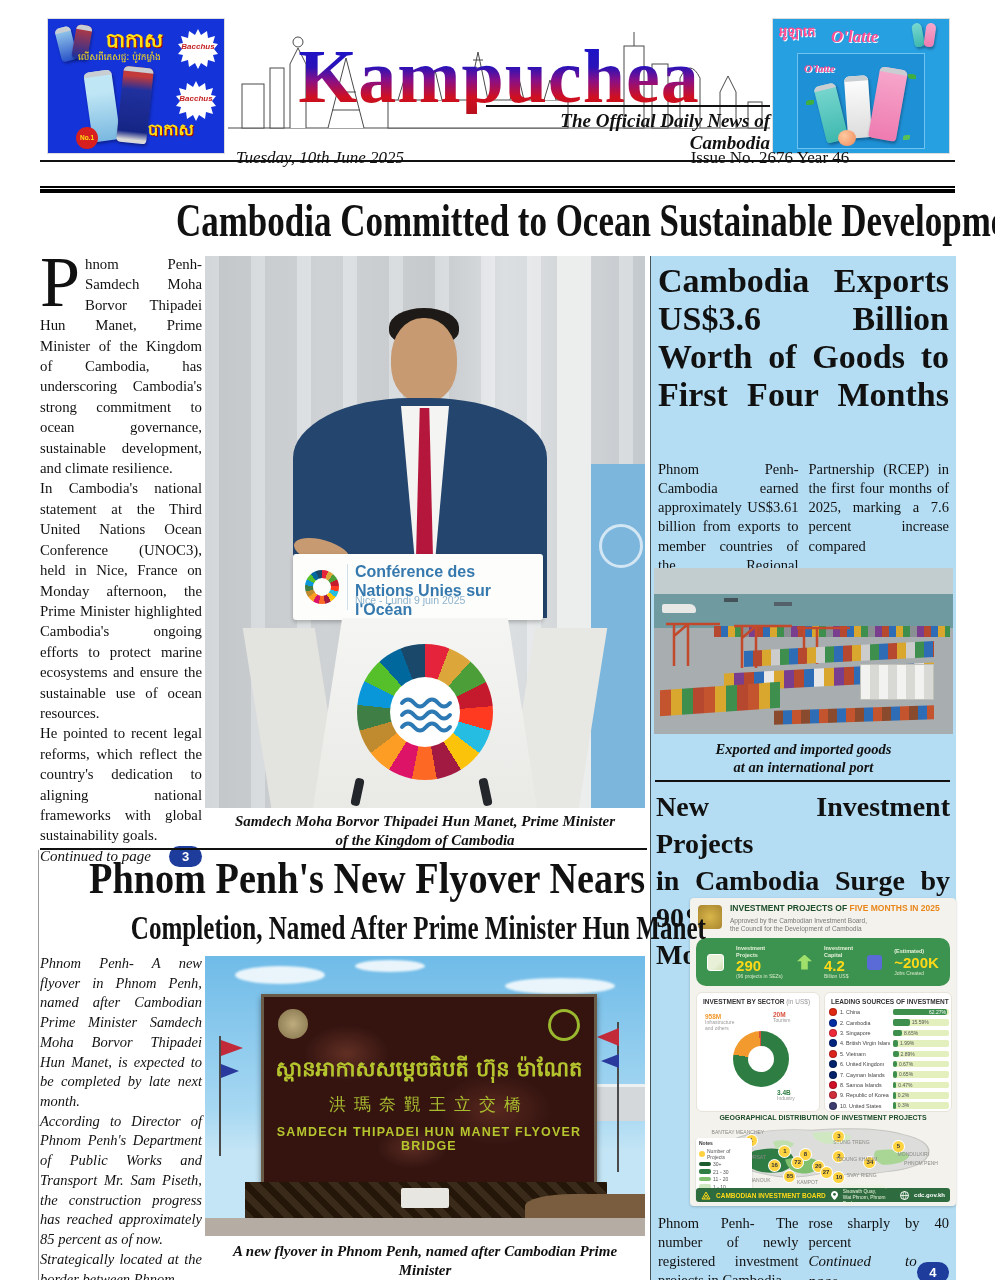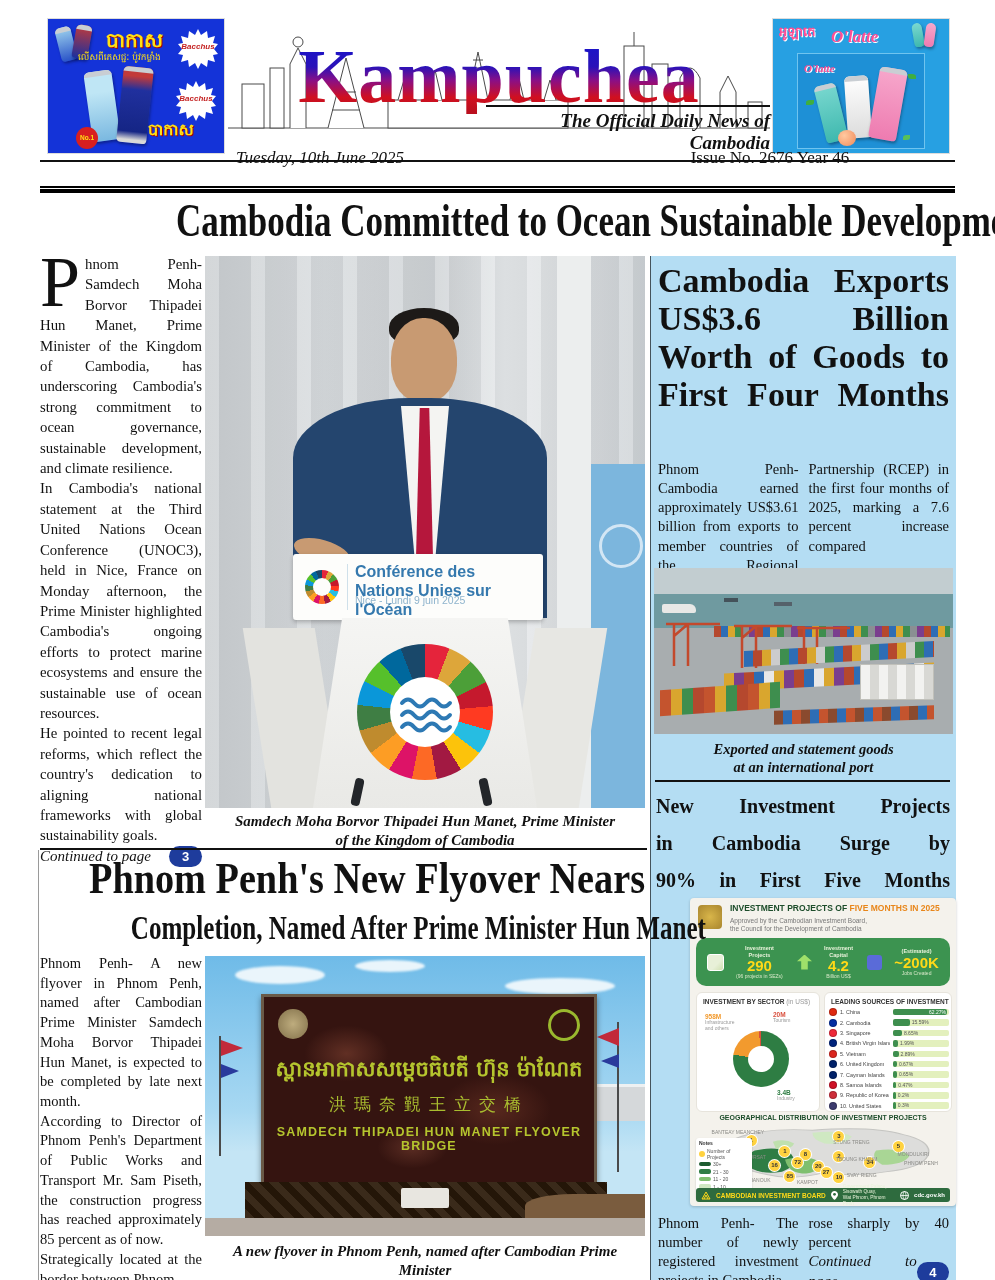--- a/index.html
+++ b/index.html
@@ -100,34 +100,34 @@
   .twocol{position:absolute;display:flex;gap:10px;font-size:14.5px;line-height:1.32;text-align:justify;}
   .twocol .c{flex:1;display:flex;flex-direction:column;}
   .twocol p{margin:0;}
   .photo2{position:absolute;left:3px;top:312px;width:299px;height:166px;overflow:hidden;background:#a8adaf;}
   .p2sky{position:absolute;left:0;top:0;width:100%;height:26px;background:#c2cdd0;}
   .p2sea{position:absolute;left:0;top:26px;width:100%;height:34px;background:#6f9aa0;}
   .p2ship{position:absolute;background:#e8e8e6;}
   .p2strip{position:absolute;}
   .port-caption{position:absolute;left:0;top:484px;width:100%;}
   .bluedivider{position:absolute;left:4px;top:524px;width:295px;height:2px;background:#111;}
-  .inv-headline{position:absolute;left:5px;top:532px;width:294px;font-size:20px;font-weight:bold;line-height:37px;}
+  .inv-headline{position:absolute;left:5px;top:532px;width:294px;font-size:28px;font-weight:bold;line-height:37px;}
 
   
   .info-card{position:absolute;left:39px;top:642px;width:266px;height:308px;background:#f4f2ec;border-radius:4px;
      font-family:"Liberation Sans","DejaVu Sans",sans-serif;box-shadow:0 1px 3px rgba(0,0,0,.2);}
   .info-head{position:absolute;left:6px;top:5px;right:6px;height:34px;}
   .info-logo{position:absolute;left:2px;top:2px;width:24px;height:24px;background:radial-gradient(#d9b64a,#a8852e);
      border-radius:4px;}
   .info-title{position:absolute;left:34px;top:0;font-size:8.5px;font-weight:bold;color:#1d4d2b;}
   .info-title .acc{color:#e8861a;}
   .info-sub{position:absolute;left:34px;top:14px;font-size:6.5px;color:#777;line-height:1.3;}
   .banner{position:absolute;left:6px;top:40px;width:254px;height:48px;background:#3c9350;border-radius:10px;
      display:flex;align-items:center;justify-content:space-around;padding:0 4px;box-sizing:border-box;}
-  .stat{display:flex;align-items:center;gap:12px;text-align:center;}
+  .stat{display:flex;align-items:center;gap:12px;}
   .stat .ic{width:15px;height:15px;border-radius:3px;}
   .ic-projects{background:linear-gradient(135deg,#e8f0d8 60%,#cfe0b0);border:1px solid #fff;}
   .ic-capital{background:#d9a93e;clip-path:polygon(50% 0,100% 45%,72% 45%,72% 100%,28% 100%,28% 45%,0 45%);
      background:#9fe06a;}
   .ic-person{background:#5a6bd8;border-radius:4px 4px 2px 2px;}
   .stat .lbl{font-size:5.5px;font-weight:bold;color:#e8f2da;line-height:1.15;}
   .stat .val{font-size:15px;font-weight:bold;color:#ffd918;line-height:1;}
   .stat .note{font-size:5px;color:#d8e8c8;}
   .subcard{position:absolute;background:#fff;border-radius:6px;border:1px solid #e7e4dc;}
   .sc-title{position:absolute;left:6px;top:5px;font-size:6.5px;font-weight:bold;color:#333;}
@@ -374,21 +374,21 @@
           <path d="M88,62 L88,20 M102,62 L102,20 M80,20 L138,20 M88,32 L102,20"></path>
           <path d="M150,58 L150,22 M163,58 L163,22 M143,22 L196,22"></path>
         </g>
       </svg>
       <div class="p2strip" style="left:90px;top:78px;width:190px;height:16px;transform:skewY(-3deg);background:repeating-linear-gradient(90deg,#2e6db5 0 9px,#b5482e 9px 18px,#d9a62e 18px 27px,#cccccc 27px 36px,#3e8e4e 36px 45px);"></div>
       <div class="p2strip" style="left:70px;top:100px;width:210px;height:18px;transform:skewY(-3deg);background:repeating-linear-gradient(90deg,#d9a62e 0 10px,#7a3e8e 10px 20px,#b5482e 20px 30px,#2e6db5 30px 40px,#e8e8e8 40px 50px);"></div>
       <div class="p2strip" style="left:206px;top:96px;width:72px;height:34px;background:repeating-linear-gradient(90deg,#f2f2f0 0 9px,#d8d8d4 9px 18px);border:1px solid #c0c0ba;"></div>
       <div class="p2strip" style="left:6px;top:118px;width:120px;height:26px;transform:skewY(-4deg);background:repeating-linear-gradient(90deg,#c4542e 0 11px,#d9a62e 11px 22px,#3e8e4e 22px 33px,#b5482e 33px 44px);"></div>
       <div class="p2strip" style="left:120px;top:140px;width:160px;height:14px;transform:skewY(-2deg);background:repeating-linear-gradient(90deg,#8a4a2e 0 9px,#2e6db5 9px 18px,#c4542e 18px 27px);"></div>
     </div>
-    <div class="caption pre port-caption" style="font-size:14.5px;">Exported and statement goods
+    <div class="caption pre port-caption" style="font-size:14.5px;">Exported and imported goods
 at an international port</div>
 
     <div class="bluedivider"></div>
 
     <div class="inv-headline">
       <div class="jline">New Investment Projects</div>
       <div class="jline">in Cambodia Surge by</div>
       <div class="jline">90% in First Five Months</div>
     </div>
 
@@ -631,21 +631,21 @@
 
   <div class="sec-divider"></div>
   <div class="left-rule"></div>
   <div class="fly-h1">
     <span class="cx cx85">Phnom Penh's New Flyover Nears</span>
   </div>
   <div class="fly-h2">
     <span class="cx cx76">Completion, Named After Prime Minister Hun Manet</span>
   </div>
 
-  <div class="newscol" style="left:40px;top:954px;width:162px;height:304px;font-size:14.5px;line-height:1.36;">
+  <div class="newscol" style="left:40px;top:954px;width:162px;height:304px;font-size:14.5px;line-height:1.36;font-style:italic;">
     <p>Phnom Penh- A new flyover in Phnom Penh, named after Cambodian Prime Minister Samdech Moha Borvor Thipadei Hun Manet, is expected to be completed by late next month.</p>
     <p>According to Director of Phnom Penh's Department of Public Works and Transport Mr. Sam Piseth, the construction progress has reached approximately 85 percent as of now.</p>
     <p>Strategically located at the border between Phnom</p>
 
   </div>
 
   <div class="photo3">
     <div class="cloud" style="left:30px;top:10px;width:90px;height:18px;"></div>
     <div class="cloud" style="left:300px;top:22px;width:110px;height:16px;"></div>
     <div class="cloud" style="left:150px;top:4px;width:70px;height:12px;"></div>

